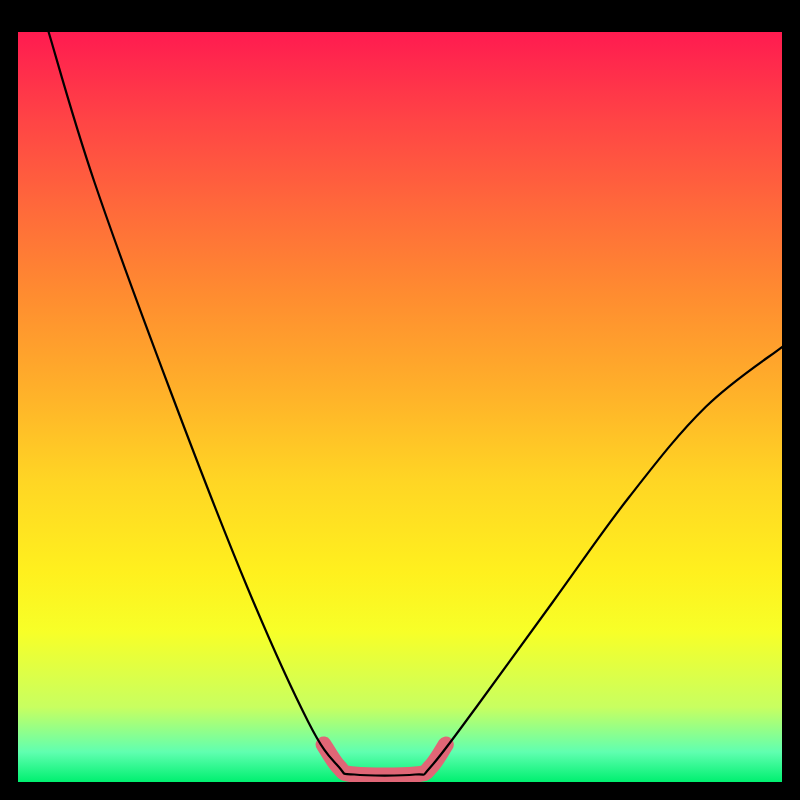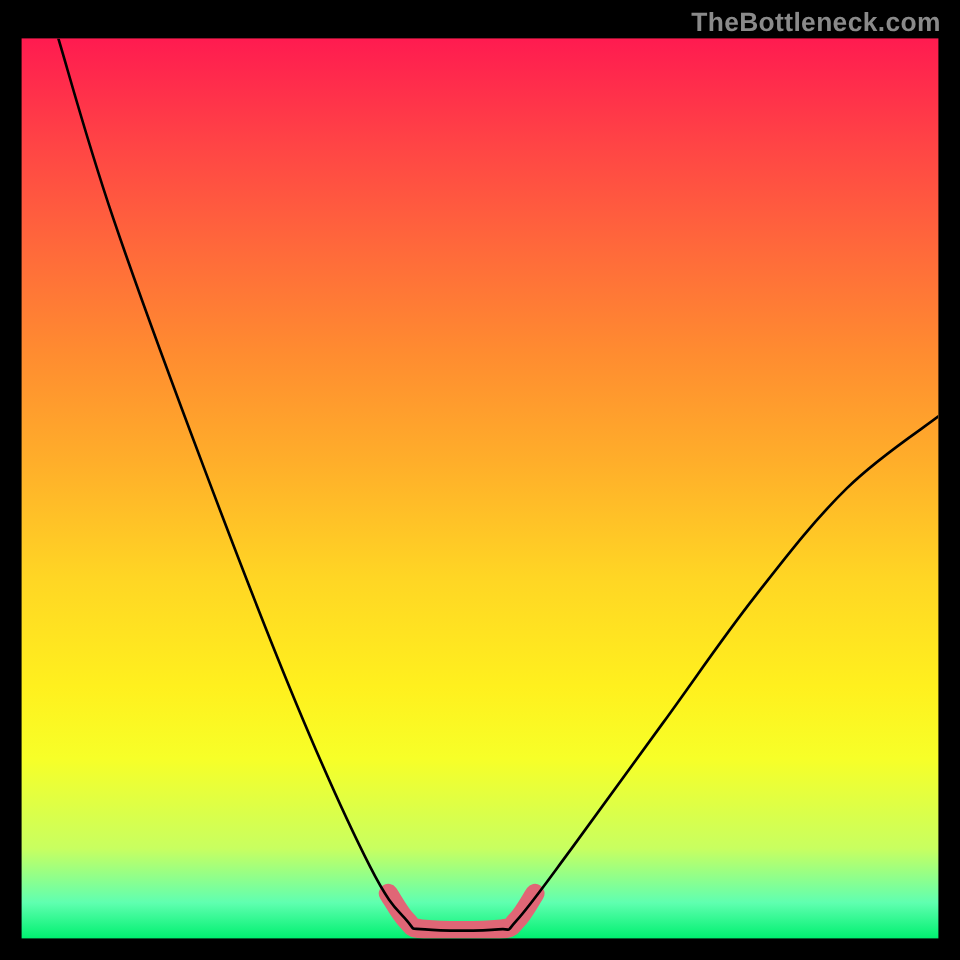--- a/index.html
+++ b/index.html
@@ -61,14 +61,13 @@
 
 <div class="stage">
 
   <div class="plot">
     <svg class="overlay" width="764" height="750" viewBox="0 0 764 750">
       <path d="M 305.6 712.5 C 308.4 716.5 315.4 729.6 320.9 735.0 C 326.4 740.4 322.4 741.1 336.2 742.5 C 349.9 743.9 383.5 743.9 397.3 742.5 C 411.0 741.1 407.1 740.4 412.6 735.0 C 418.1 729.6 425.1 716.5 427.8 712.5" fill="none" stroke="#e06676" stroke-width="16" stroke-linecap="round" stroke-linejoin="round"></path>
       <path d="M 30.6 0.0 C 38.8 27.0 54.4 85.2 76.4 150.0 C 98.4 214.8 125.3 287.1 152.8 360.0 C 180.3 432.9 204.4 495.6 229.2 555.0 C 254.0 614.4 273.8 657.6 290.3 690.0 C 306.8 722.4 312.6 725.5 320.9 735.0 C 329.1 744.5 322.4 741.1 336.2 742.5 C 349.9 743.9 383.5 743.9 397.3 742.5 C 411.0 741.1 401.6 747.1 412.6 735.0 C 423.6 722.9 436.4 704.7 458.4 675.0 C 480.4 645.3 507.3 607.8 534.8 570.0 C 562.3 532.2 583.7 500.1 611.2 465.0 C 638.7 429.9 660.1 402.0 687.6 375.0 C 715.1 348.0 750.2 325.8 764.0 315.0" fill="none" stroke="#000" stroke-width="2.2" stroke-linecap="round" stroke-linejoin="round"></path>
     </svg>
   </div>
 
-  <div class="attribution">TheBottleneck.com</div>
 </div>
 
 </body></html>

